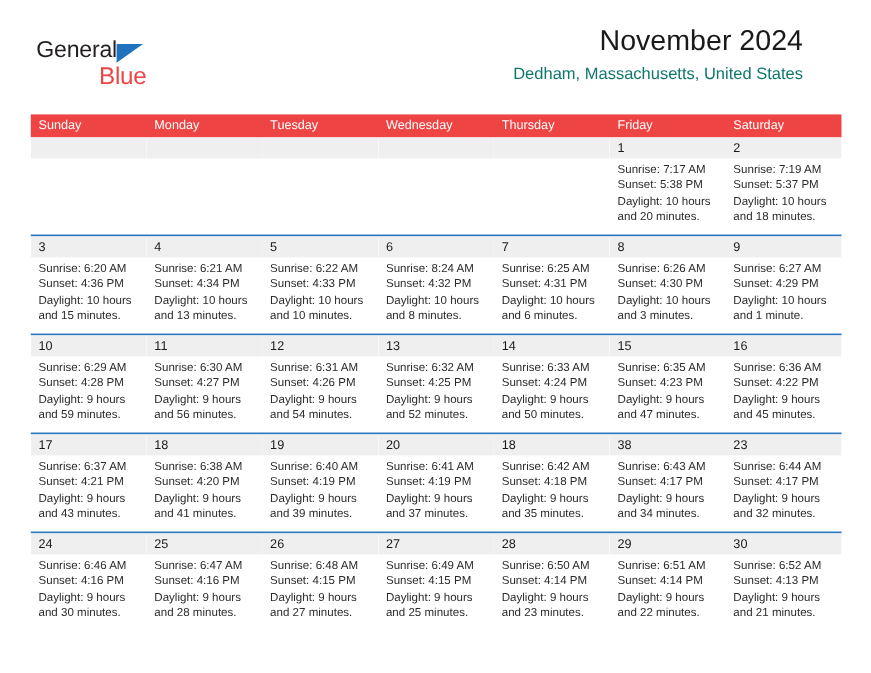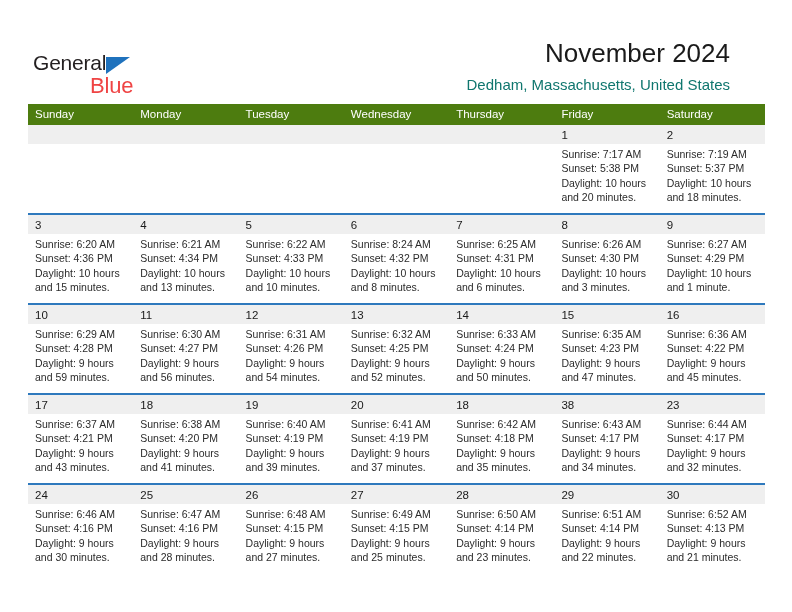--- a/index.html
+++ b/index.html
@@ -21,21 +21,20 @@
     box-sizing: border-box;
   }
 
   
   .header {
     position: absolute;
     left: 0;
     top: 0;
     width: 768px;
     height: 100px;
-    margin-top: 17px;
   }
   .logo {
     position: absolute;
     left: 33px;
     top: 34px;
     width: 140px;
     height: 48px;
   }
   .logo-general {
     position: absolute;
@@ -87,21 +86,21 @@
 
   
   .calendar {
     position: absolute;
     left: 28px;
     top: 104px;
     width: 737px;
   }
   .weekday-row {
     display: flex;
-    background: #4d7c0f;
+    background: #ef4444;
     height: 21px;
   }
   .weekday {
     flex: 1 1 0;
     color: #ffffff;
     font-size: 11.5px;
     line-height: 21px;
     padding-left: 7px;
     box-sizing: border-box;
     white-space: nowrap;

